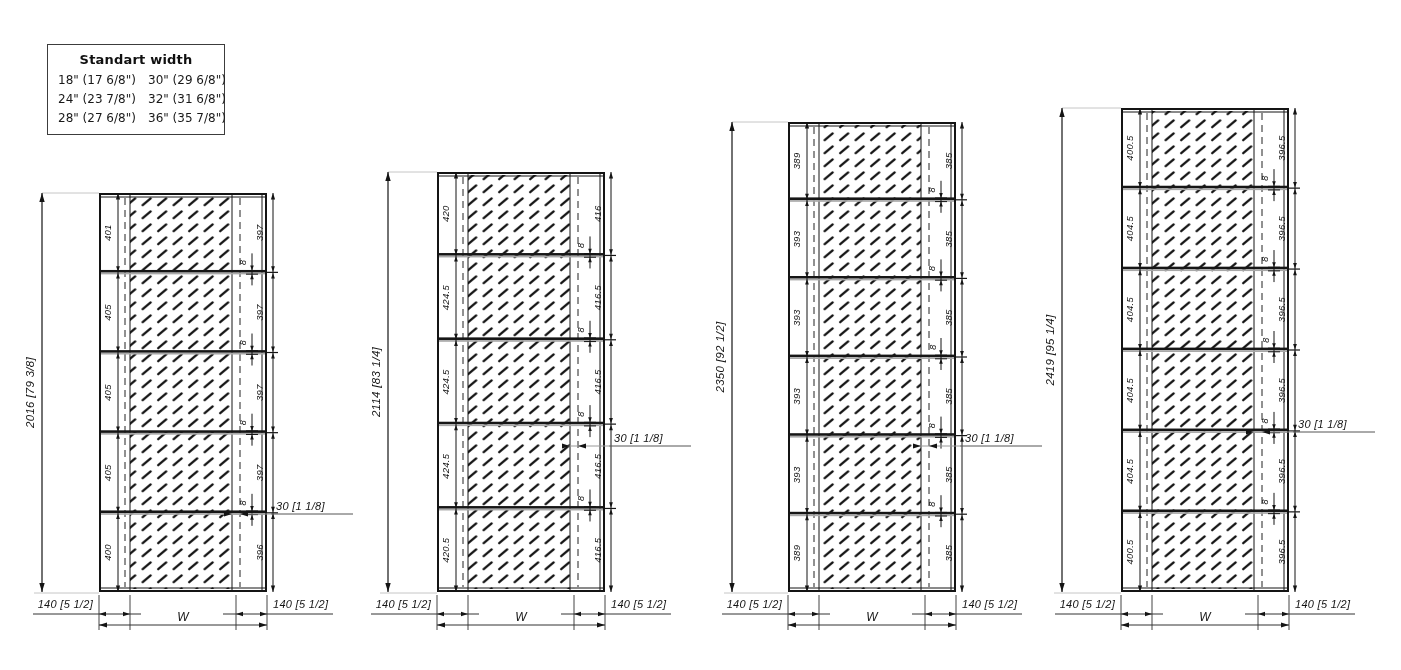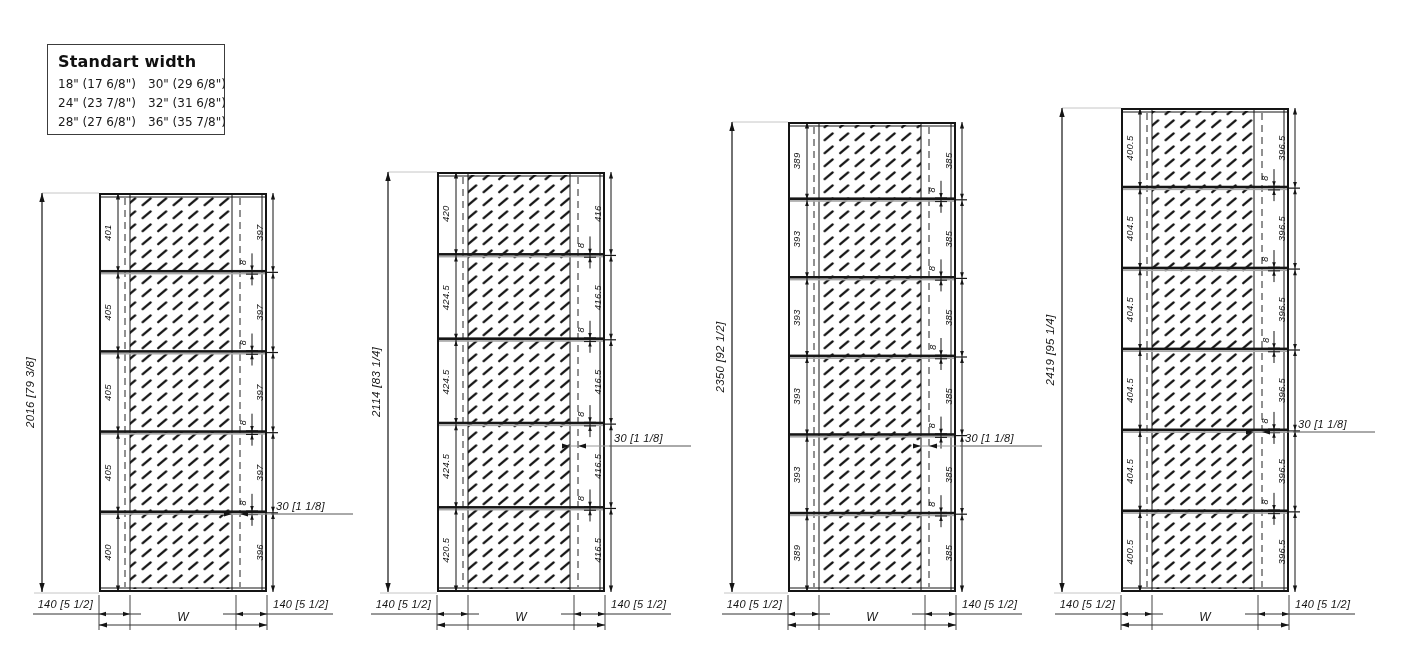--- a/index.html
+++ b/index.html
@@ -3,22 +3,22 @@
 <meta charset="utf-8">
 <style>
   html,body{margin:0;padding:0;background:#ffffff;}
   body{width:1401px;height:670px;position:relative;overflow:hidden;
        font-family:"DejaVu Sans",sans-serif;}
   #stage{position:absolute;left:0;top:0;width:1401px;height:670px;}
   svg text{user-select:none;}
   .legend{position:absolute;left:47px;top:44px;width:178px;height:91px;
           border:1px solid #3c3c3c;background:#fff;box-sizing:border-box;
           padding:7px 10px 0 10px;}
-  .legend-title{font-weight:bold;font-size:16px;color:#101010;margin-bottom:4px;
-                letter-spacing:0.2px;}
+  .legend-title{font-weight:bold;font-size:13px;color:#101010;margin-bottom:4px;
+                letter-spacing:0.2px;text-align:center;}
   .legend-grid{display:grid;grid-template-columns:82px auto;column-gap:8px;
                font-size:12px;color:#181818;line-height:19px;}
   .legend-grid span{white-space:nowrap;}
 </style>
 </head>
 <body>
 
 <svg id="stage" width="1401" height="670" viewBox="0 0 1401 670">
   <defs>
     <pattern id="hatchP" width="15.5" height="13" patternUnits="userSpaceOnUse">

